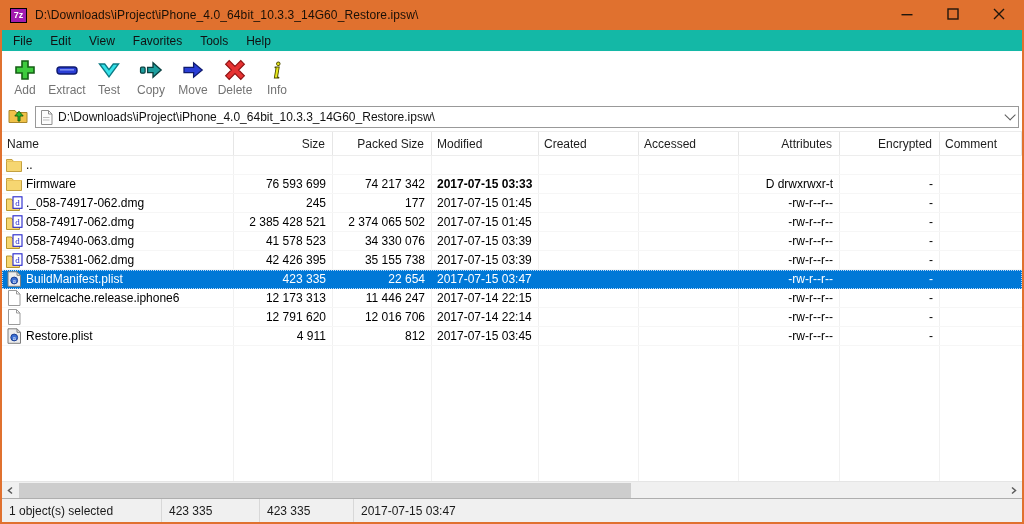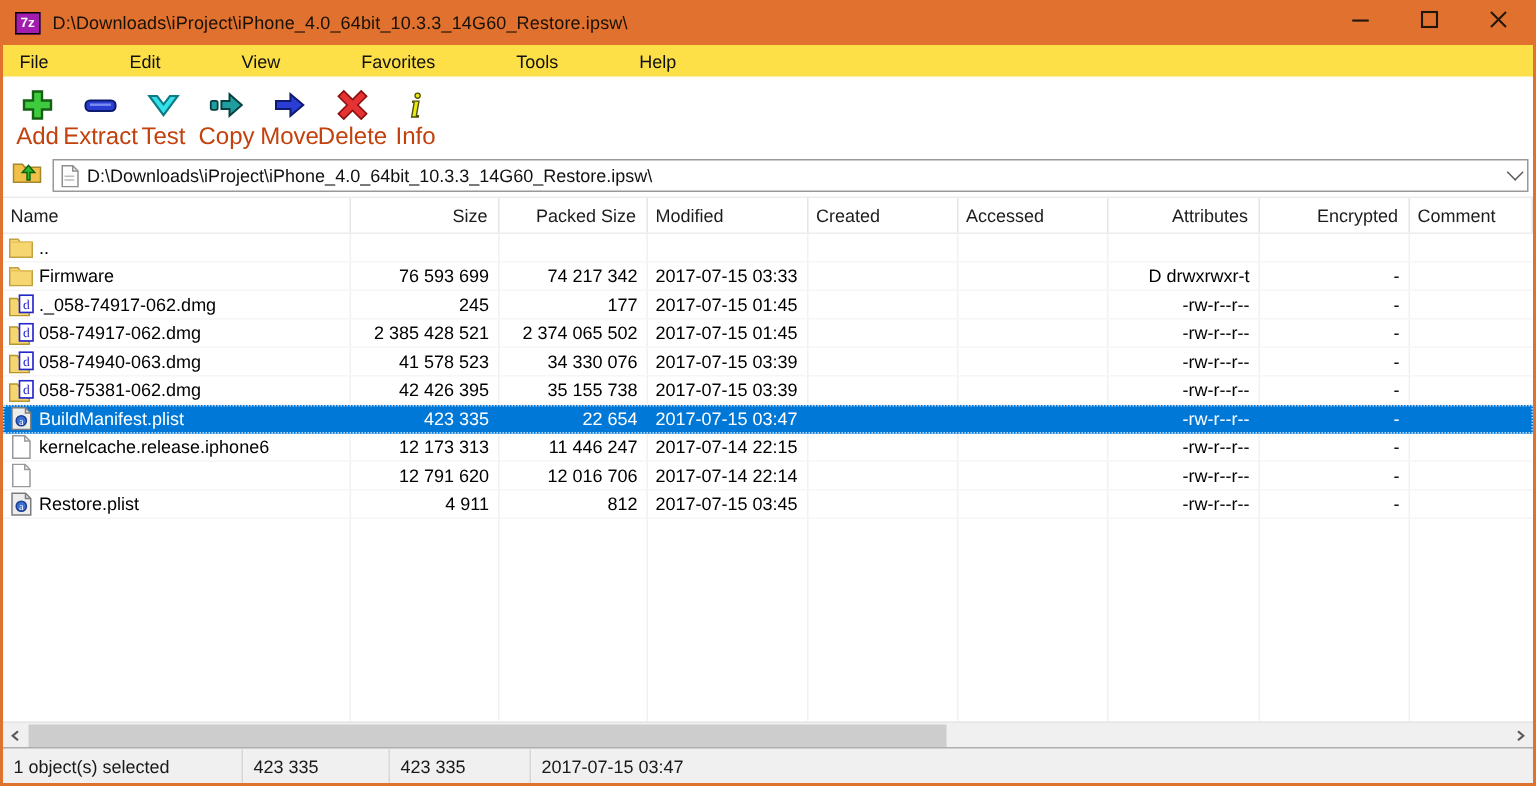--- a/index.html
+++ b/index.html
@@ -10,27 +10,27 @@
     background:#fff;
   }
   
   .titlebar { height:30px; background:#e0712f; display:flex; align-items:center; flex:none; }
   .app-icon { width:17px; height:15px; background:#a21caf; color:#fff; font-size:9px; font-weight:bold;
     display:flex; align-items:center; justify-content:center; margin:0 8px 0 8px; border:1px solid #000; }
   .title-text { font-size:12px; color:#191007; letter-spacing:0.1px; }
   .win-controls { margin-left:auto; display:flex; height:100%; }
   .win-btn { width:46px; height:100%; display:flex; align-items:center; justify-content:center; cursor:default; }
   
-  .menubar { height:22px; background:#fde047; display:flex; align-items:center; padding-left:2px; flex:none; border-bottom:1px solid #fdfdfd;gap:36px; }
+  .menubar { height:22px; background:#14b8a6; display:flex; align-items:center; padding-left:2px; flex:none; border-bottom:1px solid #fdfdfd; }
   .menu-item { font-size:12px; color:#111; padding:3px 9px; }
   
   .toolbar { height:53px; background:#fff; display:flex; align-items:flex-start; padding:3px 0 0 2px; flex:none; }
   .tool-btn { width:42px; display:flex; flex-direction:column; align-items:center; padding-top:2px; }
   .tool-btn .ticon { height:26px; display:flex; align-items:center; justify-content:center; }
-  .tool-btn .tlabel { font-size:16px; color:#c2410c; margin-top:0px; white-space:nowrap; }
+  .tool-btn .tlabel { font-size:12px; color:#737373; margin-top:0px; white-space:nowrap; }
   
   .addressbar { height:26px; display:flex; align-items:center; padding:0 3px 2px 3px; flex:none; background:#fff; }
   .up-btn { width:26px; height:22px; display:flex; align-items:center; justify-content:center; margin-right:4px; }
   .combo { flex:1; height:22px; border:1px solid #999; background:#fff; display:flex; align-items:center; padding:0 6px 0 4px; }
   .combo .doc { margin-right:5px; display:flex; }
   .combo .ctext { font-size:12px; color:#111; white-space:nowrap; overflow:hidden; }
   .combo .chev { margin-left:auto; width:8px; height:8px; border-right:1.5px solid #5a5a5a; border-bottom:1.5px solid #5a5a5a; transform:rotate(45deg) translateY(-3px); }
   
   .list { flex:1; display:flex; flex-direction:column; background:#fff; position:relative; overflow:hidden; border-top:1px solid #ececec; }
   .list-header { height:24px; display:flex; flex:none; background:#fff; border-bottom:1px solid #ededed; }
@@ -218,21 +218,21 @@
             <span class="ficon">
               <svg width="16" height="14" viewBox="0 0 16 14">
                 <path d="M0.5 1.5 h5.5 l1.5 2 H15.5 v10 H0.5 z" fill="#f6d671" stroke="#c3a040" stroke-width="1"></path>
                 <path d="M0.5 3.5 h15" stroke="#e8c25c" stroke-width="1"></path>
               </svg>
             </span>
             <span>Firmware</span>
           </div>
           <div class="cell right" style="width: 99px;">76 593 699</div>
           <div class="cell right" style="width: 99px;">74 217 342</div>
-          <div class="cell" style="width: 107px;">2017-07-15 03:33</div>
+          <div class="cell" style="width: 107px; font-weight: bold;">2017-07-15 03:33</div>
           <div class="cell" style="width: 100px;"></div>
           <div class="cell" style="width: 100px;"></div>
           <div class="cell right" style="width: 101px;">D drwxrwxr-t</div>
           <div class="cell right" style="width: 100px;">-</div>
           <div class="cell" style="width: 82px;"></div>
         </div>
         <div class="row">
           <div class="cell name-cell" style="width: 232px;">
             <span class="ficon">
               <svg width="17" height="15" viewBox="0 0 17 15">

